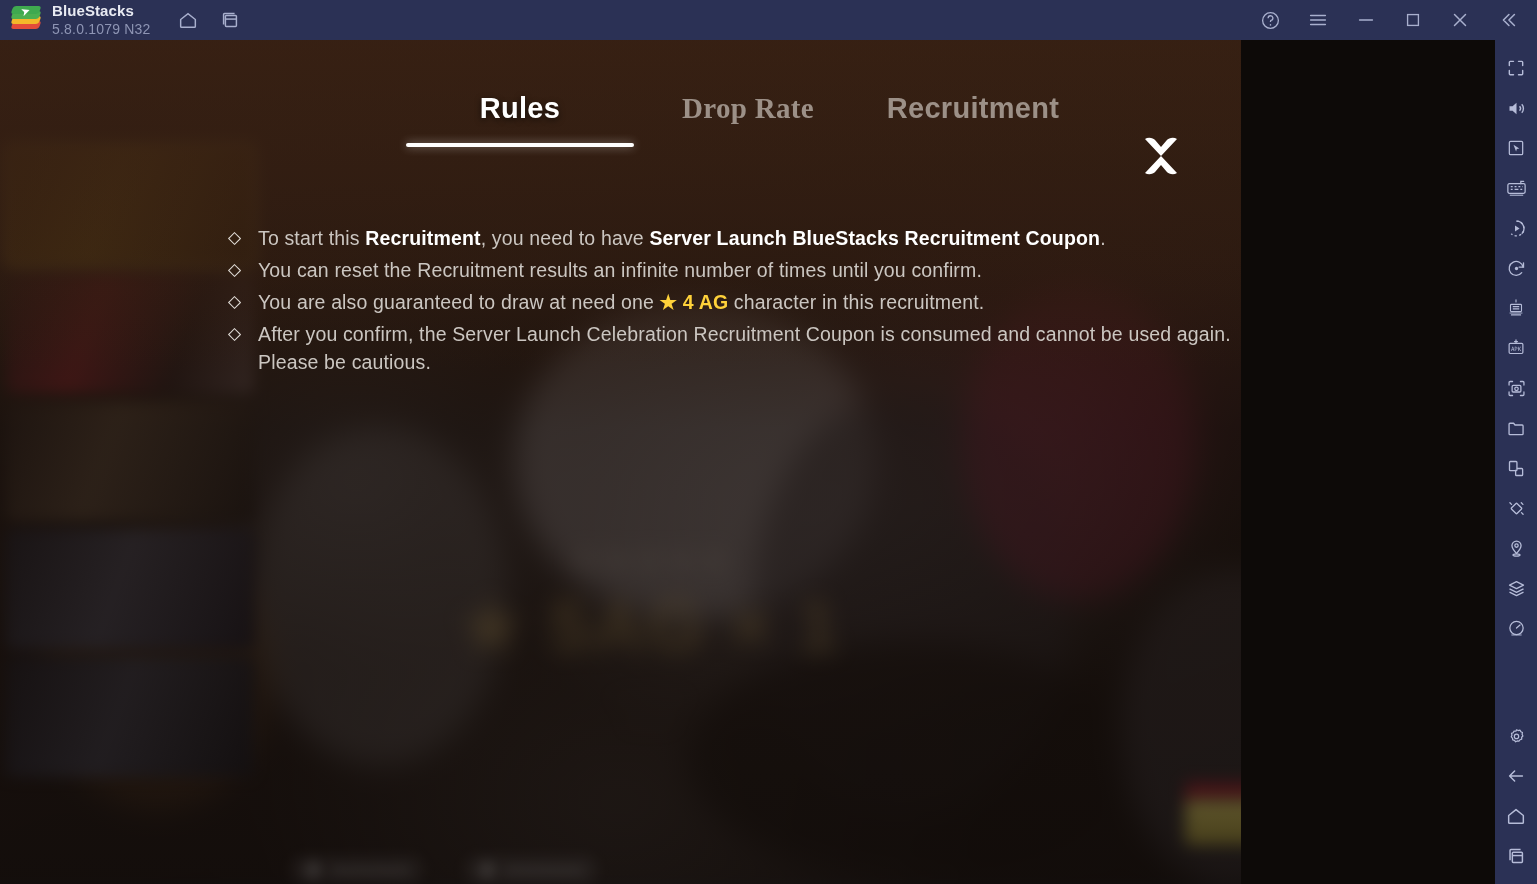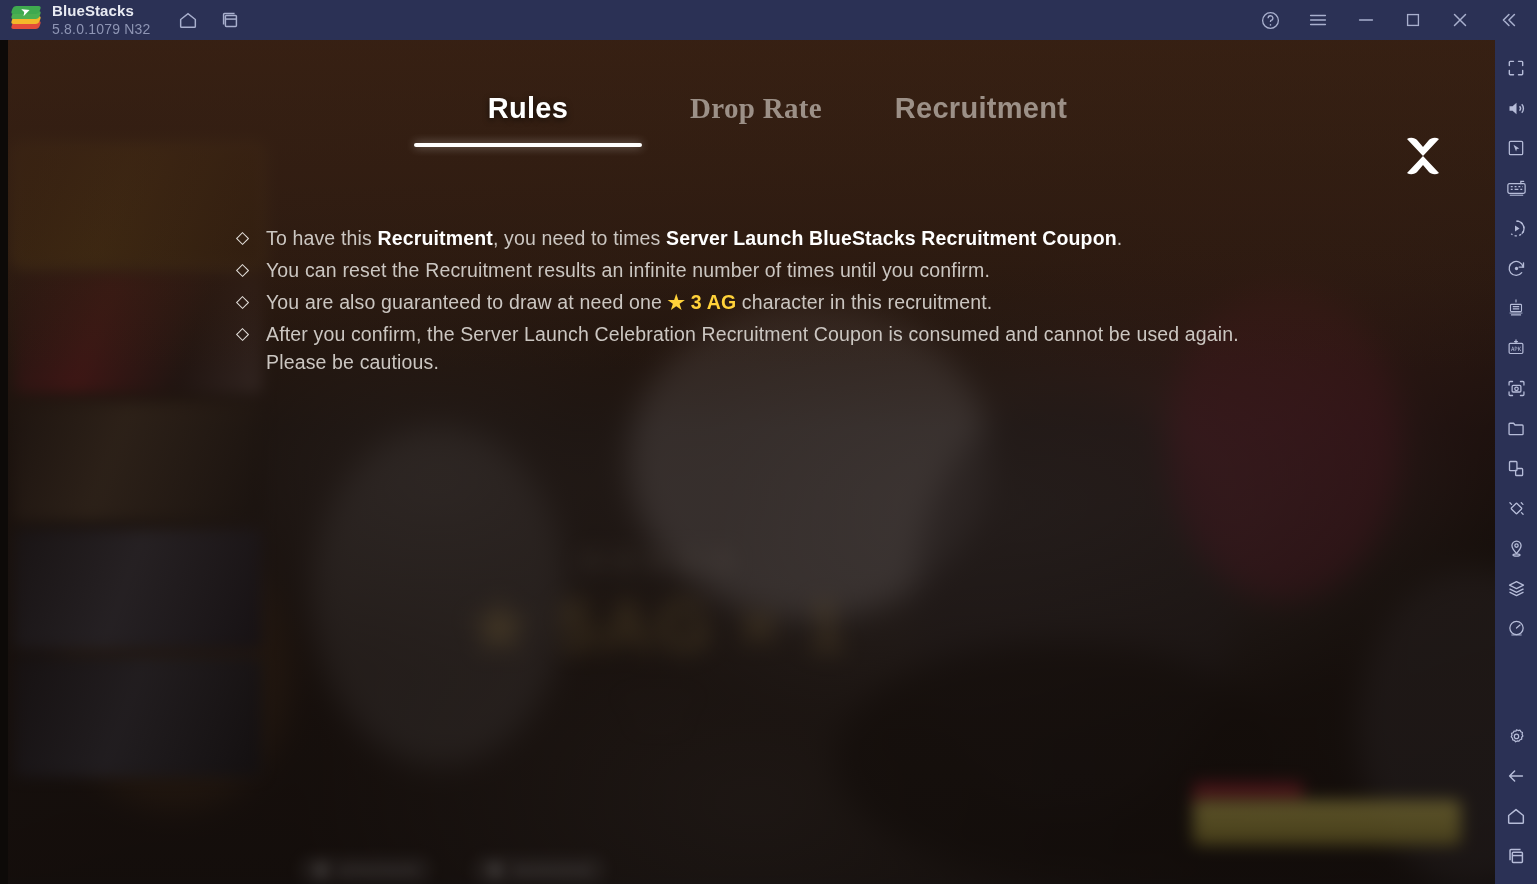--- a/index.html
+++ b/index.html
@@ -47,21 +47,21 @@
   .rail-top { display:flex; flex-direction:column; align-items:center; padding-top:8px; }
   .rail-bottom { margin-top:auto; display:flex; flex-direction:column; align-items:center; padding-bottom:8px; }
   .rail-item {
     width:42px; height:40px; display:flex; align-items:center; justify-content:center;
     color:#b6bcd8; cursor:default;
   }
   .rail-item svg { display:block; }
 
   
   .game {
-    position:absolute; left:8px; top:40px; width:1495px; height:844px;
+    position:absolute; left:0; top:40px; width:1241px; height:844px;
     overflow:hidden; background:#0c4a6e;
   }
 
   
   .art { position:absolute; inset:0; overflow:hidden; filter:blur(14px); transform:scale(1.06); }
   .art .base {
     position:absolute; inset:0;
     background:
       radial-gradient(ellipse 46% 40% at 66% 55%, rgba(130,125,130,.42), transparent 66%),
       radial-gradient(ellipse 30% 34% at 84% 40%, rgba(155,40,70,.30), transparent 70%),
@@ -277,29 +277,29 @@
           <path d="M28 28 L44 11 C41 9 36 9.5 33.5 12.5 L28 19 Z"></path>
           <path d="M28 28 L12 45 C15 47 20 46.5 22.5 43.5 L28 37 Z"></path>
           <path d="M28 28 L44 45 C41 47 36 46.5 33.5 43.5 L28 37 Z"></path>
         </g>
       </svg>
     </div>
 
     <div class="rules">
         <div class="rule">
           <span class="dia">◇</span>
-          <span class="body"><span>To have this </span><b>Recruitment</b><span>, you need to times </span><b>Server Launch BlueStacks Recruitment Coupon</b><span>.</span></span>
+          <span class="body"><span>To start this </span><b>Recruitment</b><span>, you need to have </span><b>Server Launch BlueStacks Recruitment Coupon</b><span>.</span></span>
         </div>
         <div class="rule">
           <span class="dia">◇</span>
           <span class="body"><span>You can reset the Recruitment results an infinite number of times until you confirm.</span></span>
         </div>
         <div class="rule">
           <span class="dia">◇</span>
-          <span class="body"><span>You are also guaranteed to draw at need one </span><span class="gold">★ 3 AG</span><span> character in this recruitment.</span></span>
+          <span class="body"><span>You are also guaranteed to draw at need one </span><span class="gold">★ 4 AG</span><span> character in this recruitment.</span></span>
         </div>
         <div class="rule">
           <span class="dia">◇</span>
           <span class="body"><span>After you confirm, the Server Launch Celebration Recruitment Coupon is consumed and cannot be used again. Please be cautious.</span></span>
         </div>
       </div>
 
   </div>
 
   <div class="rail">

